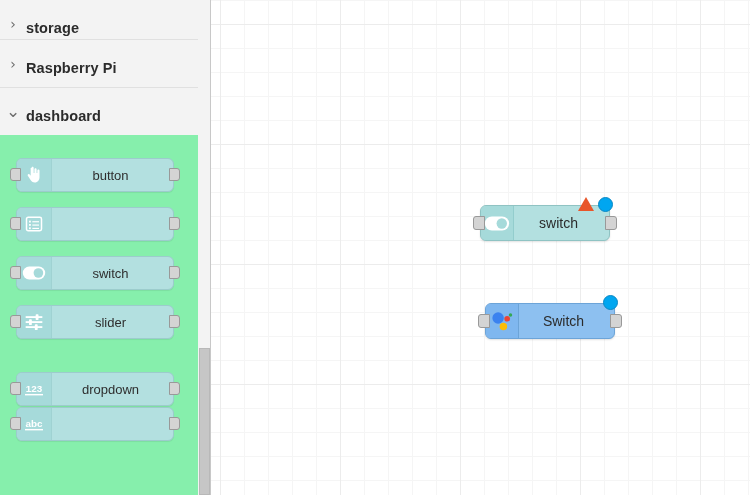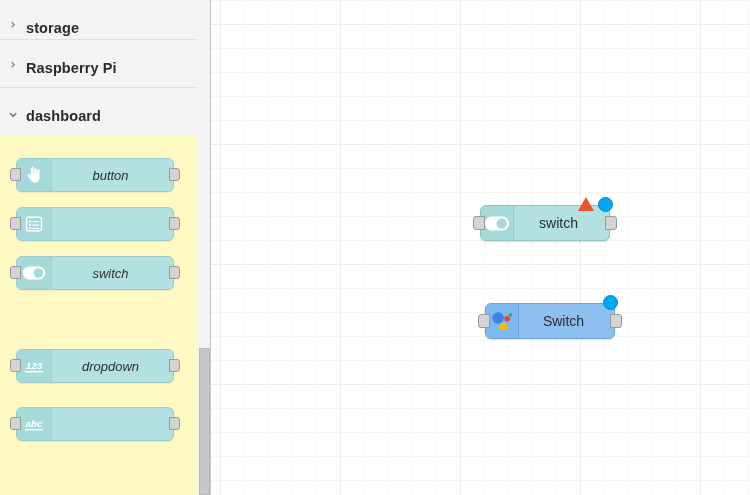--- a/index.html
+++ b/index.html
@@ -25,21 +25,21 @@
     width:26px;display:flex;align-items:center;justify-content:center;
     color:#6e6e6e;font-size:14px;line-height:1;
     font-family:"DejaVu Sans", sans-serif;
   }
   .cat-label{
     font-size:14.5px;font-weight:bold;color:#2b2b2b;letter-spacing:.1px;margin-top:8px;
   }
 
   .cat-body{
     position:absolute;left:0;width:211px;
-    background:#fef9c3;box-sizing:border-box;font-style:italic;
+    background:#86efac;box-sizing:border-box;
   }
 
   
   .pnode{
     position:absolute;left:16px;width:158px;height:34px;
     background:#b3e0e0;border:1px solid #9ccccc;border-radius:6px;
     box-sizing:border-box;display:flex;align-items:center;
     box-shadow:0 1px 1px rgba(0,0,0,.07);
     cursor:grab;
   }
@@ -176,22 +176,37 @@
       <span class="icobay">
         <svg width="24" height="16" viewBox="0 0 30 18">
           <rect x="1" y="1" width="28" height="16" rx="8" fill="#ffffff"></rect>
           <circle cx="20.5" cy="9" r="6" fill="#a6dada"></circle>
         </svg>
       </span>
       <span class="plabel">switch</span>
       <span class="port out"></span>
     </div>
 
-
-    <div class="pnode" style="top:214px;align-items:center;">
+    <div class="pnode" style="top:170px;">
+      <span class="port in"></span>
+      <span class="icobay">
+        <svg width="20" height="20" viewBox="0 0 24 24" fill="#ffffff">
+          <rect x="2" y="5" width="20" height="2.2"></rect>
+          <rect x="2" y="11" width="20" height="2.2"></rect>
+          <rect x="2" y="17" width="20" height="2.2"></rect>
+          <rect x="14" y="2.6" width="3.4" height="7" rx="1"></rect>
+          <rect x="6" y="8.6" width="3.4" height="7" rx="1"></rect>
+          <rect x="13" y="14.6" width="3.4" height="7" rx="1"></rect>
+        </svg>
+      </span>
+      <span class="plabel">slider</span>
+      <span class="port out"></span>
+    </div>
+
+    <div class="pnode" style="top:237px;align-items:center;">
       <span class="port in"></span>
       <span class="icobay">
         <svg width="24" height="18" viewBox="0 0 26 20">
           <text x="13" y="13" text-anchor="middle" fill="#ffffff" font-family="Liberation Sans, sans-serif" font-size="11" font-weight="bold">123</text>
           <rect x="3" y="15.5" width="20" height="1.6" fill="#ffffff"></rect>
         </svg>
       </span>
       <span class="plabel">dropdown</span>
       <span class="port out"></span>
     </div>

